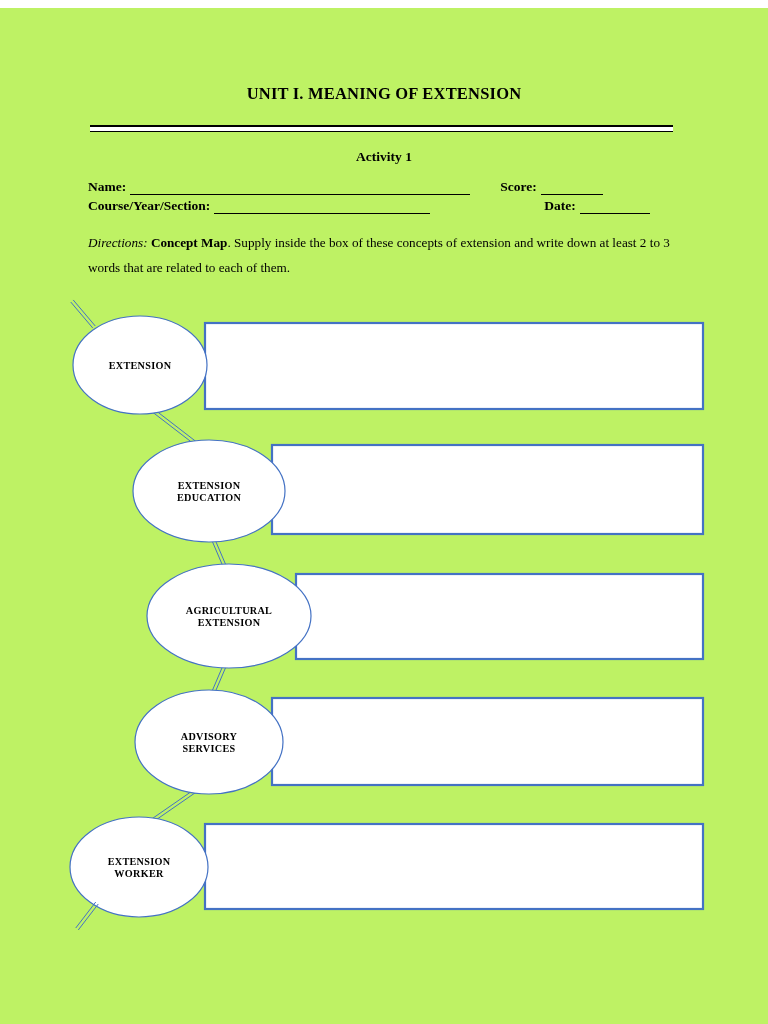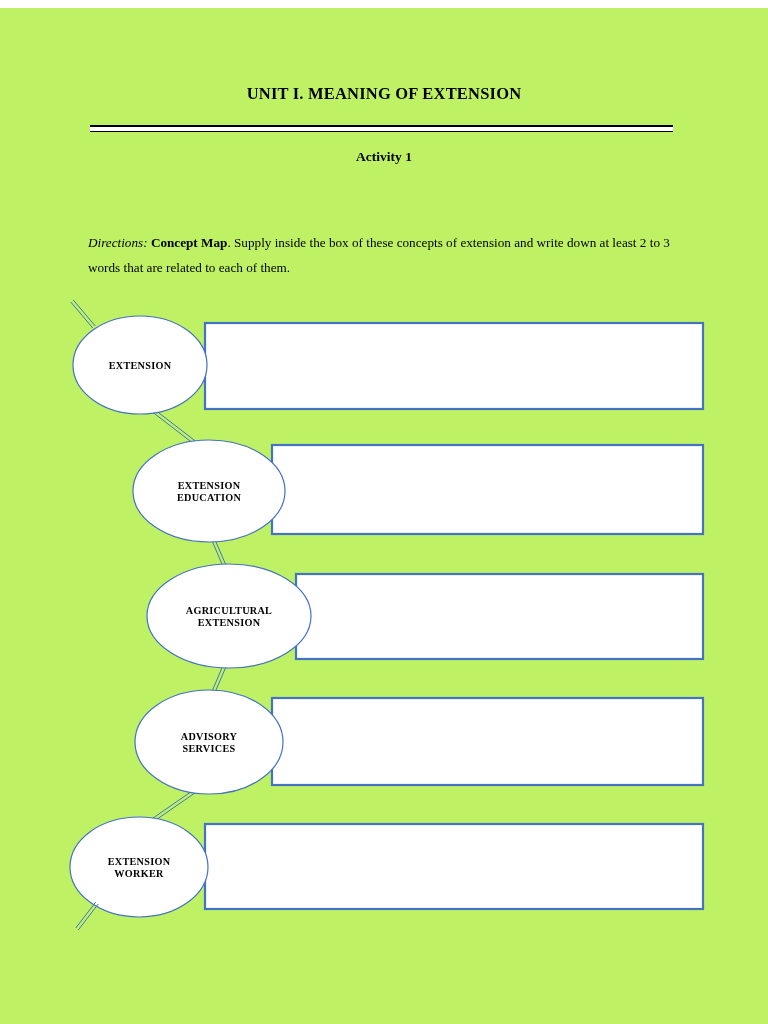--- a/index.html
+++ b/index.html
@@ -120,20 +120,36 @@
 <body>
 
 <div class="page">
 
   <div class="doc-title">UNIT I. MEANING OF EXTENSION</div>
 
   <div class="header-rule"></div>
 
   <div class="activity-label">Activity 1</div>
 
+  <div class="field-block">
+    <div class="field-row">
+      <span class="field-label">Name:</span>
+      <span class="rule rule-name"></span>
+      <span class="spacer-a"></span>
+      <span class="field-label">Score:</span>
+      <span class="rule rule-score"></span>
+    </div>
+    <div class="field-row">
+      <span class="field-label">Course/Year/Section:</span>
+      <span class="rule rule-course"></span>
+      <span class="spacer-b"></span>
+      <span class="field-label">Date:</span>
+      <span class="rule rule-date"></span>
+    </div>
+  </div>
 
   <div class="directions"><i>Directions:</i> <b>Concept Map</b><span>. Supply inside the box of these concepts of extension and write down at least 2 to 3 words that are related to each of them.</span></div>
 
   <svg class="concept-map" viewBox="0 0 768 1024">
     <g id="map-layer">
         <rect x="205" y="315" width="498" height="86" fill="#ffffff" stroke="#4472C4" stroke-width="2.2"></rect>
         <g>
           <line x1="153.39609208556112" y1="400.73222863240056" x2="197.55609208556115" y2="434.73222863240056" stroke="#4472C4" stroke-width="1"></line>
           <line x1="151.44390791443885" y1="403.26777136759944" x2="195.60390791443888" y2="437.26777136759944" stroke="#4472C4" stroke-width="1"></line>
         </g>

